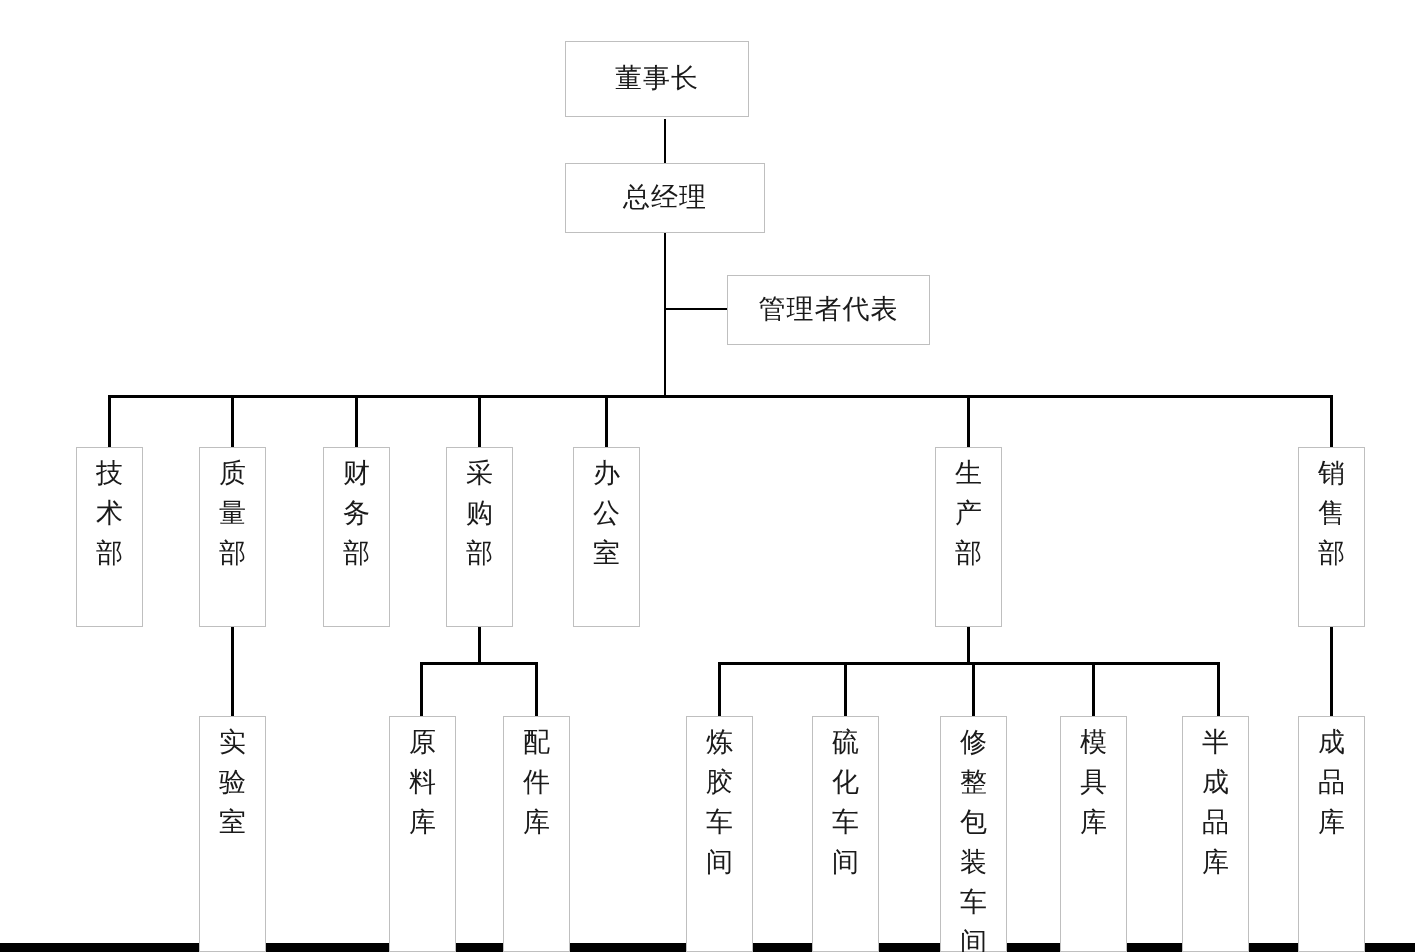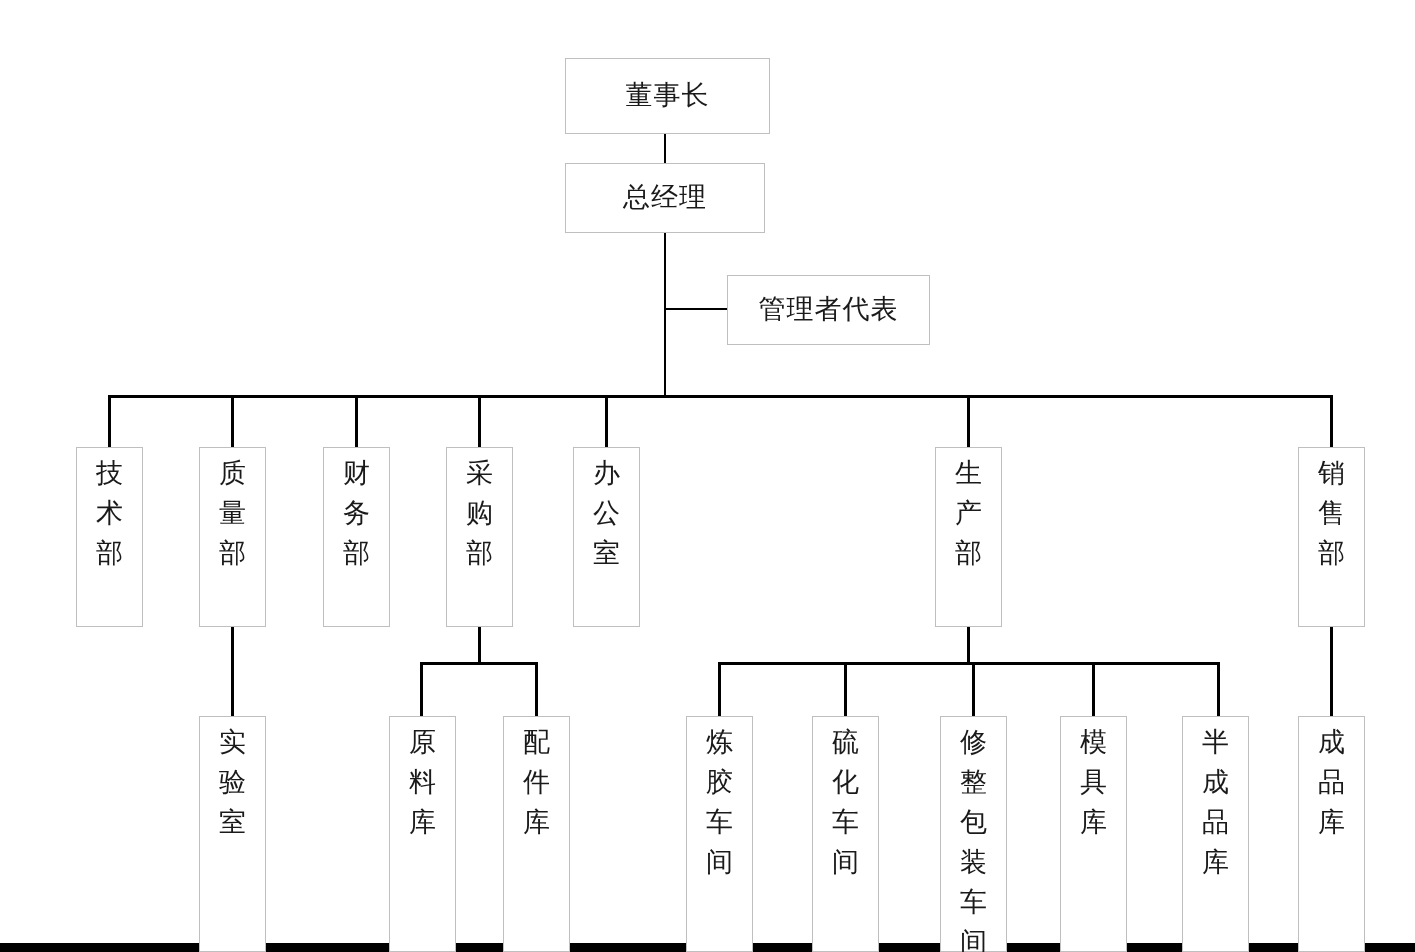--- a/index.html
+++ b/index.html
@@ -96,21 +96,21 @@
   <div class="conn" style="left:718px; top:662px; width:3px; height:56px;"></div>
   <div class="conn" style="left:844px; top:662px; width:3px; height:56px;"></div>
   <div class="conn" style="left:972px; top:662px; width:3px; height:56px;"></div>
   <div class="conn" style="left:1092px; top:662px; width:3px; height:56px;"></div>
   <div class="conn" style="left:1217px; top:662px; width:3px; height:56px;"></div>
 
   <div class="conn" style="left:1330px; top:626px; width:3px; height:92px;"></div>
 
   <div class="bottom-bar" style="left:0px; top:943px; width:1415px; height:9px;"></div>
 
-  <div class="node horiz" style="left:565px; top:58px; width:205px; height:76px;">
+  <div class="node horiz" style="left:565px; top:41px; width:184px; height:76px;">
     <span class="label">董事长</span>
   </div>
 
   <div class="node horiz" style="left:565px; top:163px; width:200px; height:70px;">
     <span class="label">总经理</span>
   </div>
 
   <div class="node horiz" style="left:727px; top:275px; width:203px; height:70px;">
     <span class="label">管理者代表</span>
   </div>

